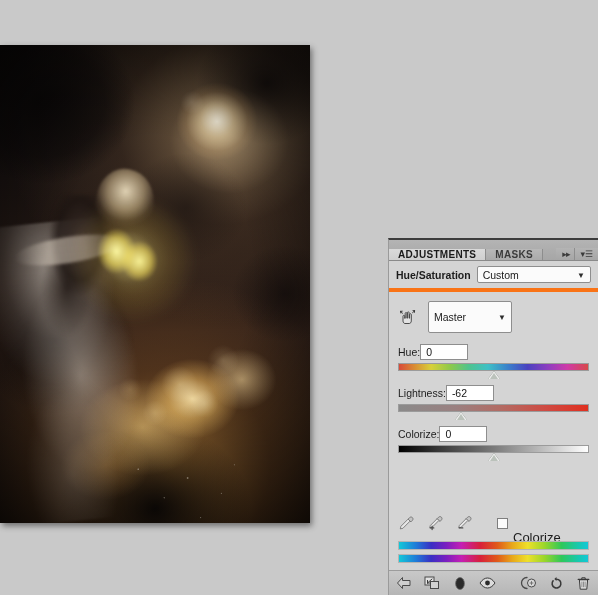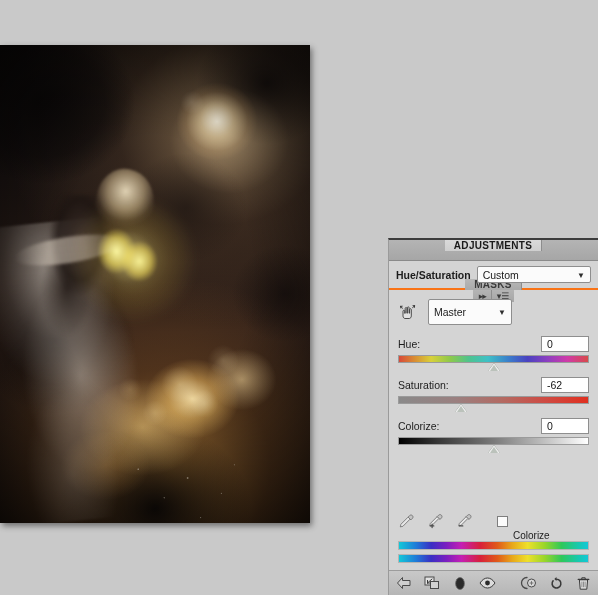--- a/index.html
+++ b/index.html
@@ -180,26 +180,25 @@
     border-left: 1px solid #9a9a9a;
     box-sizing: border-box;
     font-size: 11px;
     color: #1e1e1e;
     overflow: hidden;
   }
 
   
   .tab-strip {
     display: flex;
-    align-items: center;
+    align-items: flex-end;
     height: 20px;
     background: linear-gradient(#b4b4b4, #a6a6a6);
     border-bottom: 1px solid #8a8a8a;
     position: relative;
-    flex-direction: column;
   }
   .tab {
     display: flex;
     align-items: center;
     padding: 0 9px;
     font-size: 10px;
     font-weight: bold;
     letter-spacing: .3px;
     color: #2b2b2b;
     border-right: 1px solid #8d8d8d;
@@ -225,21 +224,21 @@
   .menu-ic { font-size: 9px; color:#3a3a3a; }
   .vdiv { width:1px; height:12px; background:#8e8e8e; }
 
   
   .preset-row {
     display: flex;
     align-items: center;
     gap: 6px;
     padding: 5px 7px 5px 7px;
     background: #d4d4d4;
-    border-bottom: 2px solid #f97316;
+    border-bottom: 4px solid #f97316;
   }
   .preset-title {
     font-size: 10.5px;
     font-weight: bold;
     white-space: nowrap;
     color: #1c1c1c;
   }
   .select {
     position: relative;
     flex: 1;
@@ -271,29 +270,29 @@
     padding: 9px 7px 6px 9px;
   }
   .scrubby {
     width: 20px; height: 20px;
     display: flex; align-items: center; justify-content: center;
     cursor: default;
   }
   .select.channel {
     flex: none;
     width: 84px;
-    height: 26px;
+    height: 32px;
   }
 
   
   .slider-group { padding: 0 9px 0 9px; margin-top: 5px; }
   .slider-head {
     display: flex;
     align-items: center;
-    justify-content: space-between;
+    justify-content: flex-start;
     margin-bottom: 3px;
   }
   .slider-label { font-size: 10.5px; color: #1c1c1c; }
   .val-box {
     width: 48px; height: 16px;
     background: #ffffff;
     border: 1px solid #8e8e8e;
     box-sizing: border-box;
     font-size: 10.5px;
     color: #141414;
@@ -360,21 +359,21 @@
     display: flex; align-items: center; gap: 5px;
     margin-left: 12px;
     cursor: default;
   }
   .checkbox {
     width: 11px; height: 11px;
     background: #fbfbfb;
     border: 1px solid #7e7e7e;
     box-sizing: border-box;
   }
-  .colorize-label { font-size: 10px; color: #1c1c1c; margin-top: 28px; }
+  .colorize-label { font-size: 13px; color: #1c1c1c; margin-top: 28px; }
 
   
   .spectrum-wrap {
     position: absolute;
     left: 9px; right: 9px;
     top: 301px;
     height: 24px;
   }
   .spectrum {
     height: 9px;
@@ -477,21 +476,21 @@
         </div>
       </div>
       <div class="track-wrap">
         <div class="track hue"></div>
         <div class="thumb" id="thumb-hue" style="left: 50%;"></div>
       </div>
     </div>
 
     <div class="slider-group">
       <div class="slider-head">
-        <span class="slider-label">Saturation:</span>
+        <span class="slider-label">Lightness:</span>
         <div class="val-box">
           <span>-62</span>
         </div>
       </div>
       <div class="track-wrap">
         <div class="track sat"></div>
         <div class="thumb" id="thumb-sat" style="left: 33%;"></div>
       </div>
     </div>
 

